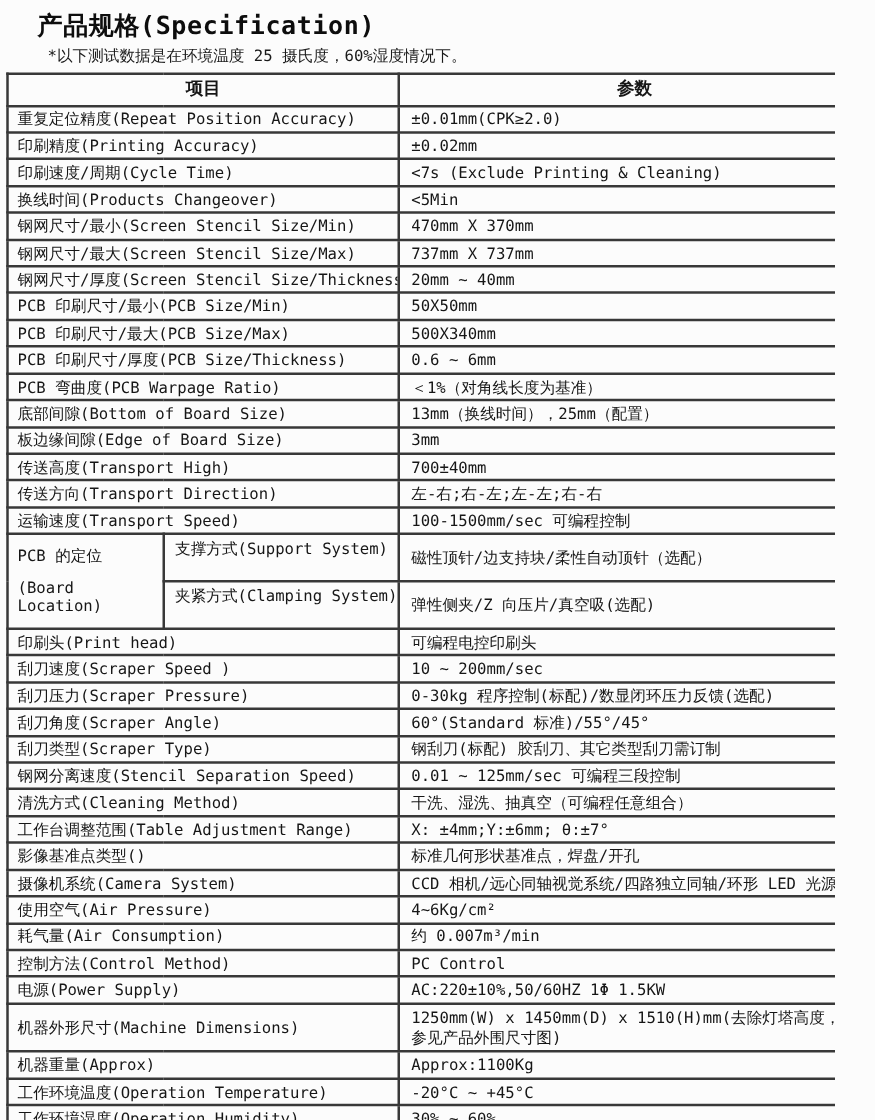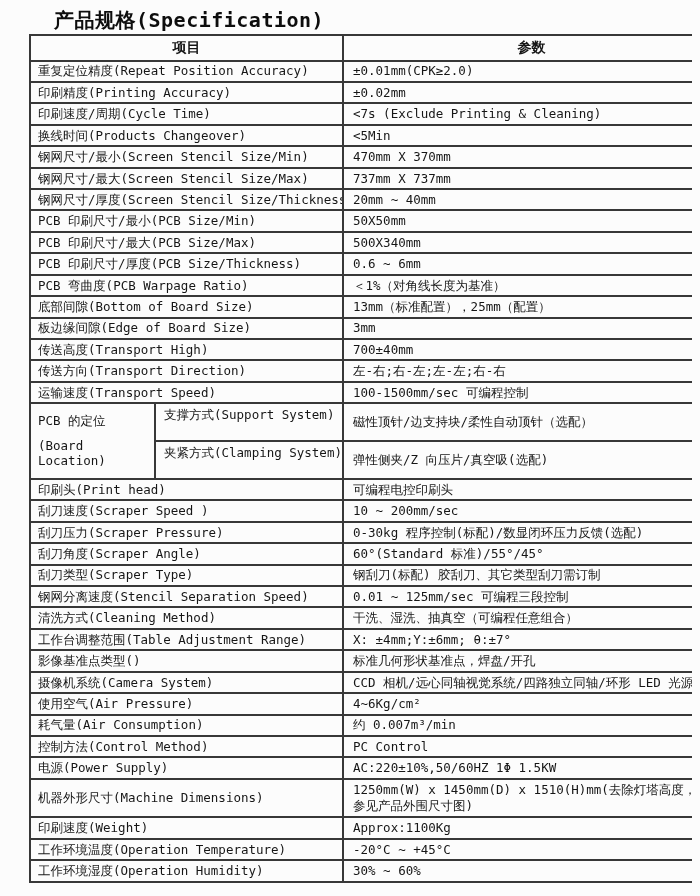--- a/index.html
+++ b/index.html
@@ -8,21 +8,20 @@
     background: #fcfcfc;
     font-family: "DejaVu Sans Mono", "Liberation Mono", monospace;
     color: #161616;
   }
   .page {
     position: relative;
     width: 668px;
     height: 896px;
     overflow: hidden;
     background: #fcfcfc;
-    margin-left: 24px;
   }
   .title {
     margin: 0;
     padding: 7px 0 0 30px;
     font-size: 20px;
     font-weight: bold;
     letter-spacing: 0.5px;
     color: #0d0d0d;
   }
   .note {
@@ -68,20 +67,21 @@
     padding: 1px 4px 1px 7px;
     vertical-align: middle;
   }
   td.group-label .gl-line1 { margin-bottom: 9px; }
 </style>
 </head>
 <body>
 
 <div class="page">
   <h1 class="title">产品规格(Specification)</h1>
+  <div class="note">*以下测试数据是在环境温度 25 摄氏度，60%湿度情况下。</div>
 
   <table class="spec">
     <colgroup>
       <col style="width:125px">
       <col style="width:188px">
       <col>
     </colgroup>
     <thead>
       <tr>
         <th colspan="2">项目</th>
@@ -128,21 +128,21 @@
         <tr>
           <td class="label" colspan="2">PCB 印刷尺寸/厚度(PCB Size/Thickness)</td>
           <td class="value">0.6 ~ 6mm</td>
         </tr>
         <tr>
           <td class="label" colspan="2">PCB 弯曲度(PCB Warpage Ratio)</td>
           <td class="value">＜1%（对角线长度为基准）</td>
         </tr>
         <tr>
           <td class="label" colspan="2">底部间隙(Bottom of Board Size)</td>
-          <td class="value">13mm（标准配置），25mm（配置）</td>
+          <td class="value">13mm（换线时间），25mm（配置）</td>
         </tr>
         <tr>
           <td class="label" colspan="2">板边缘间隙(Edge of Board Size)</td>
           <td class="value">3mm</td>
         </tr>
         <tr>
           <td class="label" colspan="2">传送高度(Transport High)</td>
           <td class="value">700±40mm</td>
         </tr>
         <tr>
@@ -219,21 +219,21 @@
         </tr>
         <tr>
           <td class="label" colspan="2">电源(Power Supply)</td>
           <td class="value">AC:220±10%,50/60HZ 1Φ 1.5KW</td>
         </tr>
         <tr>
           <td class="label" colspan="2">机器外形尺寸(Machine Dimensions)</td>
           <td class="value">1250mm(W) x 1450mm(D) x 1510(H)mm(去除灯塔高度，参见产品外围尺寸图)</td>
         </tr>
         <tr>
-          <td class="label" colspan="2">印刷速度(Weight)</td>
+          <td class="label" colspan="2">机器重量(Approx)</td>
           <td class="value">Approx:1100Kg</td>
         </tr>
         <tr>
           <td class="label" colspan="2">工作环境温度(Operation Temperature)</td>
           <td class="value">-20°C ~ +45°C</td>
         </tr>
         <tr>
           <td class="label" colspan="2">工作环境湿度(Operation Humidity)</td>
           <td class="value">30% ~ 60%</td>
         </tr>

